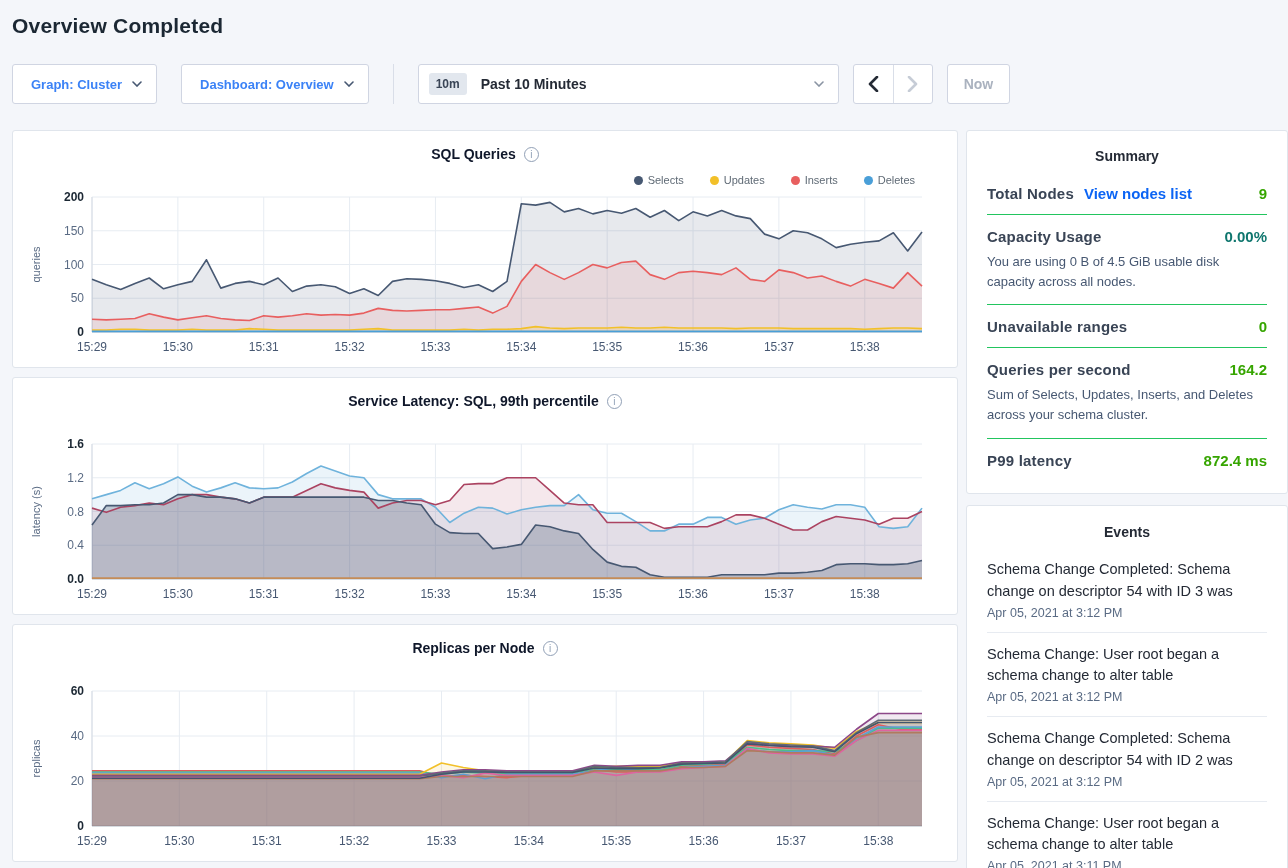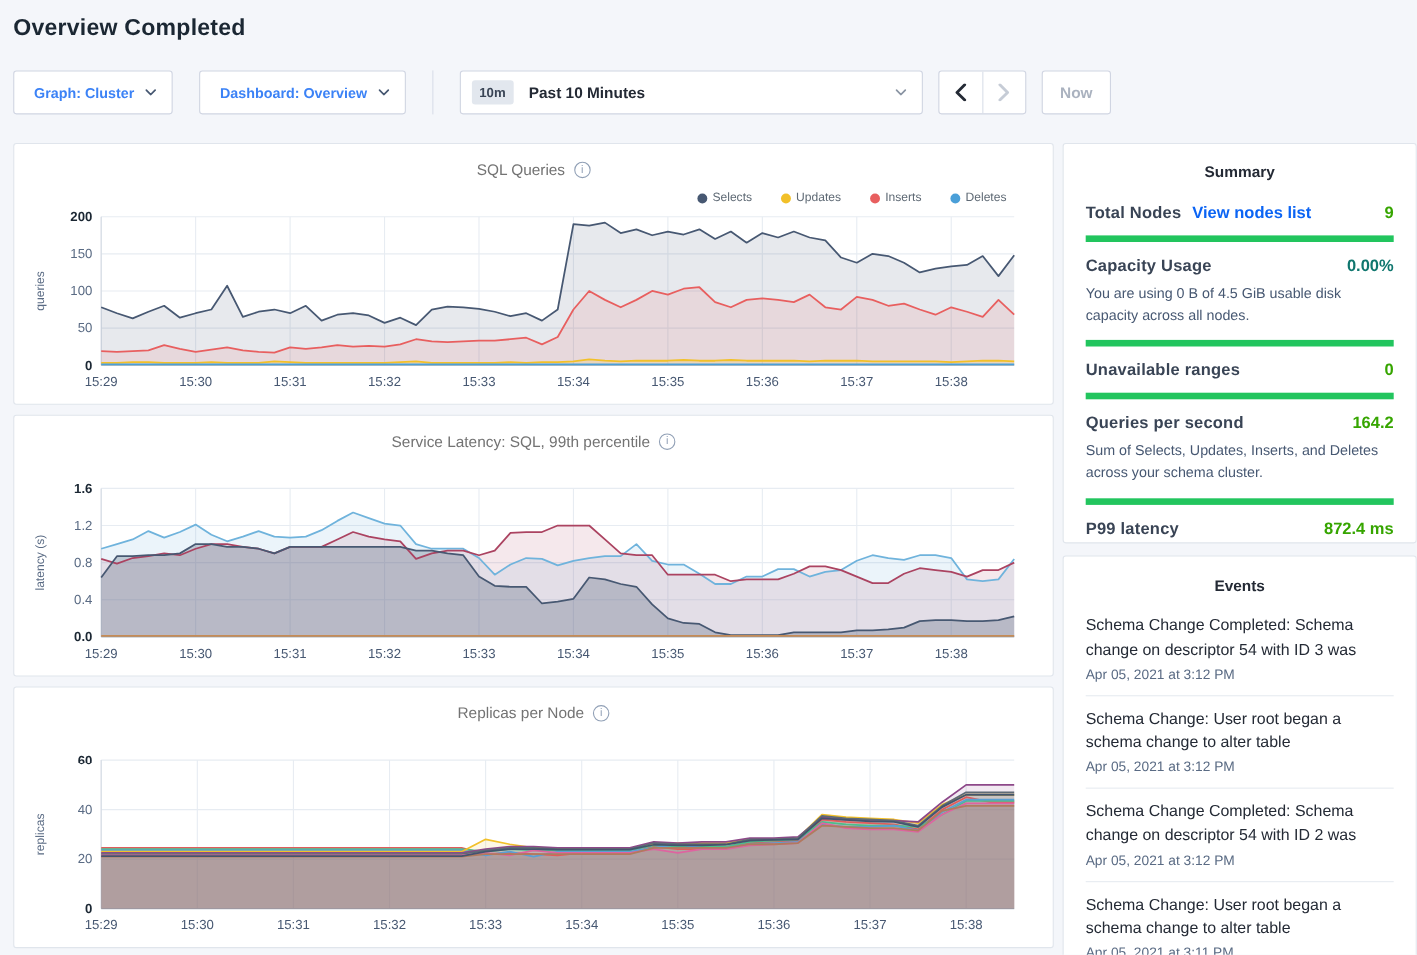--- a/index.html
+++ b/index.html
@@ -32,35 +32,35 @@
              font-family:"Liberation Sans",sans-serif; }
 
   
   .content { display:flex; align-items:flex-start; }
   .charts-col { width:946px; margin-right:8px; }
   .sidebar-col { width:322px; }
 
   .card { background:#fff; border:1px solid #e0e5ec; border-radius:3px; }
   .chart-card { height:238px; margin-bottom:9px; padding-top:14px; overflow:hidden; }
   .chart-title-row { display:flex; align-items:center; justify-content:center; gap:8px; height:18px; }
-  .chart-title { font-size:14px; font-weight:400; color:#737373; }
+  .chart-title { font-size:14px; font-weight:700; color:#0f172a; }
   .info-icon { width:15px; height:15px; border:1px solid #91a0b6; border-radius:50%;
                color:#91a0b6; font-size:10px; line-height:13px; text-align:center; cursor:pointer;
                display:inline-block; }
   .legend-row { display:flex; justify-content:flex-end; gap:26px; height:14px; margin:10px 42px 2px 0; }
   .lg-item { display:flex; align-items:center; gap:5px; cursor:pointer;justify-content:center; }
   .lg-dot { width:9px; height:9px; border-radius:50%; display:inline-block; }
   .lg-label { font-size:11px; color:#5f6a75; }
   .chart-box { display:block; margin:0 0 0 13px; }
   .chart-box.pad-top { margin-top:26px; }
 
   
   .summary-card { height:364px; padding:17px 20px 0; overflow:hidden; margin-bottom:11px; }
   .side-title { text-align:center; font-size:14px; font-weight:700; color:#242a35; margin-bottom:8px; }
-  .sum-row { padding:13px 0 12px; border-bottom:6px solid #22c55e; }
+  .sum-row { padding:13px 0 12px; border-bottom:1px solid #22c55e; }
   .sum-row:last-child { border-bottom:none; }
   .sum-head { display:flex; align-items:baseline; }
   .sum-label { font-size:15px; font-weight:700; color:#394455; letter-spacing:.2px; }
   .sum-link { font-size:15px; font-weight:700; margin-left:10px; cursor:pointer; text-decoration:none; }
   .sum-value { margin-left:auto; font-size:15px; font-weight:700; }
   .sum-desc { font-size:13px; color:#475872; line-height:1.55; margin-top:7px; }
 
   .events-card { padding:18px 20px 0; min-height:372px; }
   .event-item { padding:11px 0 12px; border-bottom:1px solid #e7ebf1; }
   .event-item:last-child { border-bottom:none; }

